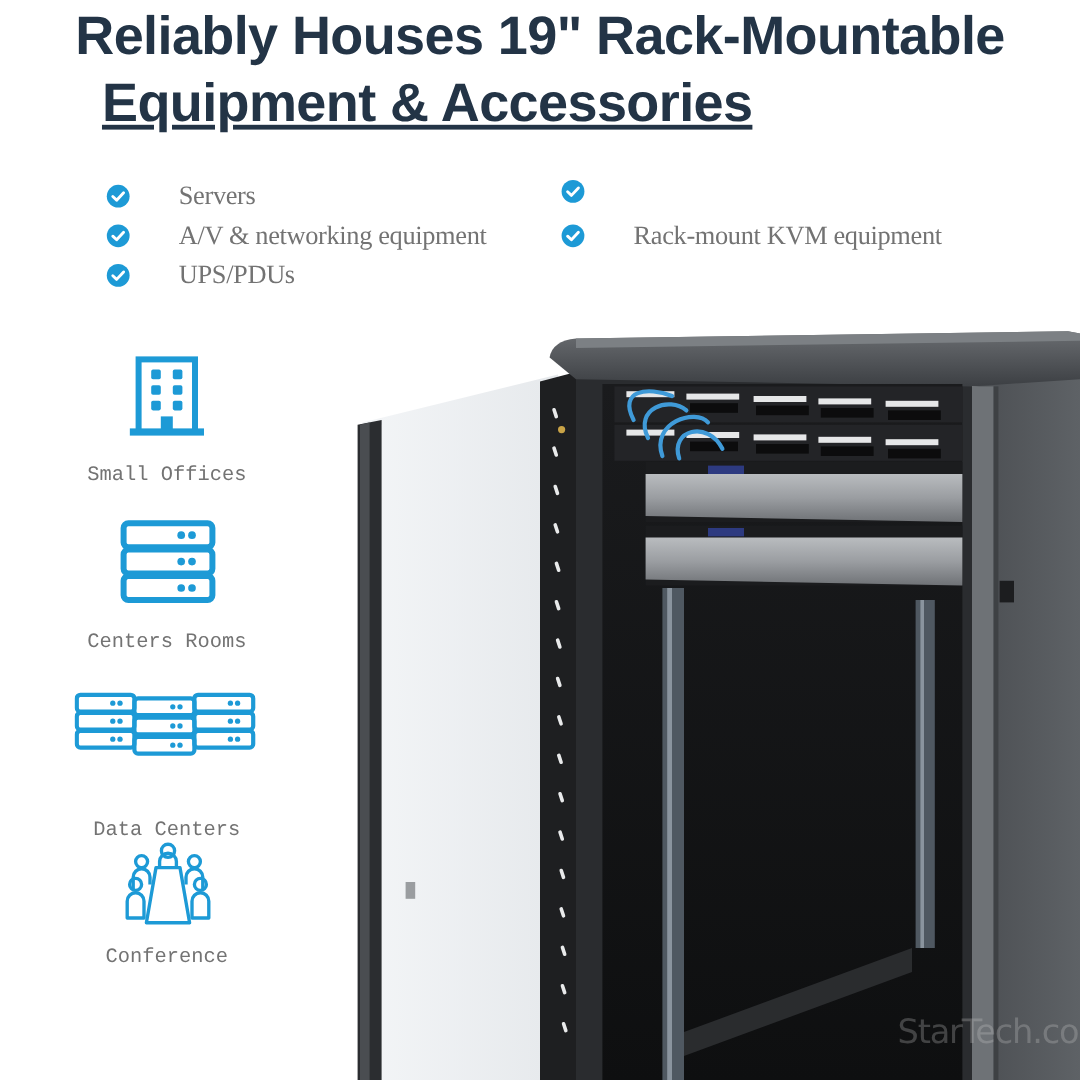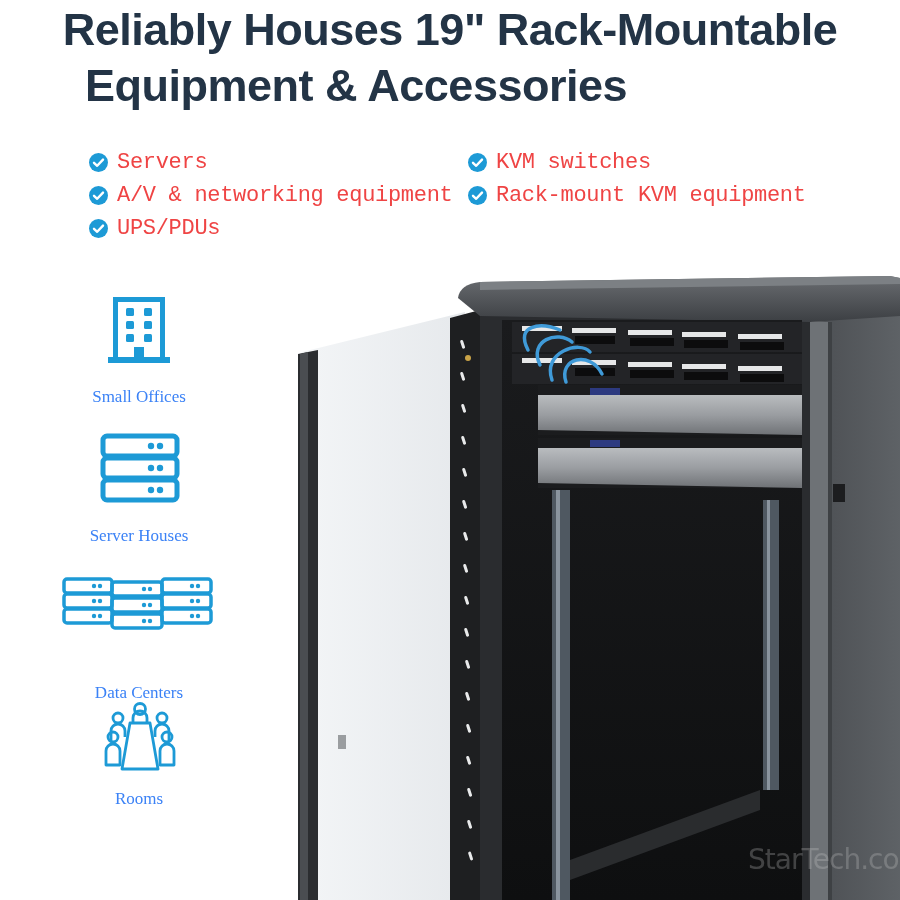--- a/index.html
+++ b/index.html
@@ -1,23 +1,23 @@
 <!DOCTYPE html>
 <html><head>
 <meta charset="utf-8">
 <style>
   html, body { margin:0; padding:0; background:#ffffff; }
   body { width:900px; height:900px; position:relative; overflow:hidden; font-family:"Liberation Sans", sans-serif; }
   .headline { position:absolute; left:0; top:0; width:900px; text-align:center; color:#233446; font-family:"Liberation Sans", sans-serif; font-weight:bold; font-size:45px; line-height:56px; letter-spacing:-0.5px; }
   .headline .l1 { position:absolute; top:2px; left:0; width:900px; }
-  .headline .l2 { position:absolute; top:58px; left:0; width:712px; }
-  .feature { position:absolute; display:flex; align-items:center; color:#ef4444; font-size:22px; font-family:Liberation Mono, monospace; font-weight:normal; letter-spacing:-0.3px; }
+  .headline .l2 { position:absolute; top:58px; left:0; width:712px;text-decoration:underline; }
+  .feature { position:absolute; display:flex; align-items:center; color:#737373; font-size:22px; font-family:Liberation Serif, serif; font-weight:normal; letter-spacing:-0.3px;gap:32px; }
   .check { width:19px; height:19px; border-radius:50%; background:#1d9ad6; margin-right:9px; position:relative; flex:0 0 19px; }
   .check svg { position:absolute; left:0; top:0; }
-  .usecase { position:absolute; width:170px; text-align:center; color:#3b82f6; font-size:17px; font-family:Liberation Serif, serif; line-height:20px; }
+  .usecase { position:absolute; width:170px; text-align:center; color:#737373; font-size:17px; font-family:Liberation Mono, monospace; line-height:20px; }
   .icon-wrap { position:absolute; }
   .rack { position:absolute; left:290px; top:270px; width:610px; height:630px; }
   .watermark { position:absolute; left:748px; top:843px; font-size:28px; color:rgba(200,200,200,0.28); font-family:"DejaVu Sans", sans-serif; letter-spacing:-1px; }
 </style>
 </head>
 <body>
 
 <div class="headline">
   <div class="l1">Reliably Houses 19" Rack-Mountable</div>
   <div class="l2">Equipment &amp; Accessories</div>
@@ -47,21 +47,20 @@
     </span>
   <span>UPS/PDUs</span>
 </div>
 
 <div class="feature" style="left:468px; top:150px;">
   <span class="check">
       <svg width="19" height="19" viewBox="0 0 19 19">
         <path d="M5 9.8 L8.2 12.8 L14 6.6" stroke="#fff" stroke-width="2.4" fill="none" stroke-linecap="round" stroke-linejoin="round"></path>
       </svg>
     </span>
-  <span>KVM switches</span>
 </div>
 <div class="feature" style="left:468px; top:183px;">
   <span class="check">
       <svg width="19" height="19" viewBox="0 0 19 19">
         <path d="M5 9.8 L8.2 12.8 L14 6.6" stroke="#fff" stroke-width="2.4" fill="none" stroke-linecap="round" stroke-linejoin="round"></path>
       </svg>
     </span>
   <span>Rack-mount KVM equipment</span>
 </div>
 
@@ -91,21 +90,21 @@
     <g fill="#1d9ad6">
       <circle cx="51" cy="13" r="3.2"></circle>
         <circle cx="60" cy="13" r="3.2"></circle>
       <circle cx="51" cy="35" r="3.2"></circle>
         <circle cx="60" cy="35" r="3.2"></circle>
       <circle cx="51" cy="57" r="3.2"></circle>
         <circle cx="60" cy="57" r="3.2"></circle>
     </g>
   </svg>
 </div>
-<div class="usecase" style="left:54px; top:526px;">Server Houses</div>
+<div class="usecase" style="left:54px; top:526px;">Centers Rooms</div>
 
 <div class="icon-wrap" style="left:62px; top:576px;">
   <svg width="152" height="54" viewBox="0 0 152 54">
     <g fill="none" stroke="#1d9ad6" stroke-width="3.5">
       <rect x="2" y="3" width="48" height="14" rx="3"></rect>
       <rect x="2" y="18" width="48" height="14" rx="3"></rect>
       <rect x="2" y="33" width="48" height="14" rx="3"></rect>
       <rect x="50" y="6" width="50" height="14" rx="3"></rect>
       <rect x="50" y="22" width="50" height="14" rx="3"></rect>
       <rect x="50" y="38" width="50" height="14" rx="3"></rect>
@@ -148,21 +147,21 @@
       <circle cx="60" cy="17" r="5"></circle>
       <path d="M67 40 v-10 a7 7 0 0 0 -14 0 v6"></path>
       <circle cx="11" cy="36" r="5"></circle>
       <path d="M4 64 v-14 a7 7 0 0 1 14 0 v14 z"></path>
       <circle cx="65" cy="36" r="5"></circle>
       <path d="M72 64 v-14 a7 7 0 0 0 -14 0 v14 z"></path>
     </g>
   </svg>
 </div>
 <div class="usecase" style="left:54px; top:789px;">
-  <div>Rooms</div>
+  <div>Conference</div>
 </div>
 
 <div class="rack">
   <svg width="610" height="630" viewBox="0 0 610 630">
     <defs>
       <linearGradient id="glass" x1="0" y1="0" x2="1" y2="0">
         <stop offset="0" stop-color="#f3f5f7"></stop>
           <stop offset="1" stop-color="#e6e9ec"></stop>
       </linearGradient>
       <linearGradient id="side" x1="0" y1="0" x2="1" y2="0">

